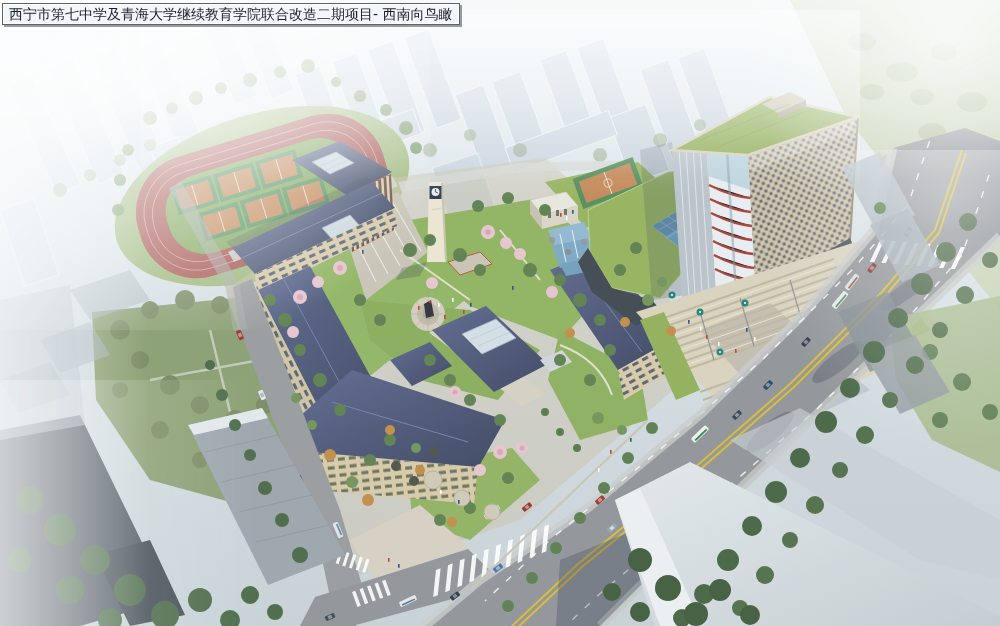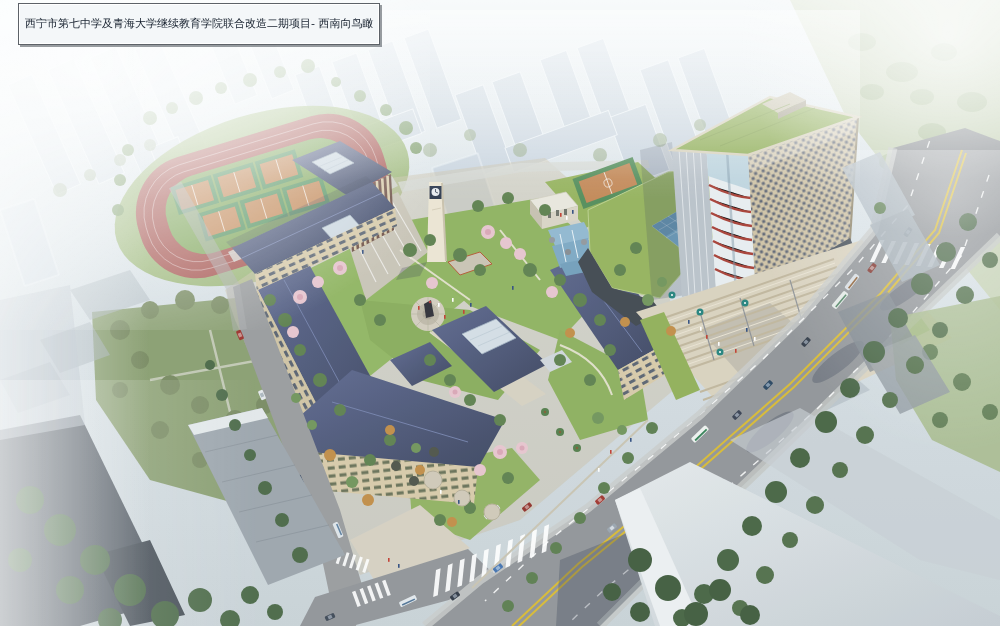--- a/index.html
+++ b/index.html
@@ -2,23 +2,22 @@
 <html><head>
 <meta charset="utf-8">
 <style>
   html,body{margin:0;padding:0;background:#ffffff;font-family:"DejaVu Sans",sans-serif;}
   .stage{position:relative;width:1000px;height:626px;overflow:hidden;background:#dde6ec;}
   .stage svg{position:absolute;left:0;top:0;}
   .title-box{
     position:absolute;left:2px;top:3px;z-index:5;
     background:#f4f7f9;color:#16202e;
     border:1px solid #5d6268;box-shadow:2px 2px 0 rgba(70,76,84,.55), inset 0 0 0 1px #ffffff;
-    font-size:11px;line-height:16px;padding:12px 6px;white-space:nowrap;
+    font-size:14px;line-height:16px;padding:2px 6px;white-space:nowrap;
     font-family:"DejaVu Sans",sans-serif;
-    margin-left:16px;
   }
 </style>
 </head>
 <body>
 
 <div class="stage">
 
 <svg width="1000" height="626" viewBox="0 0 1000 626">
 <defs>
   <linearGradient id="gBase" x1="0" y1="0" x2="0" y2="1">

